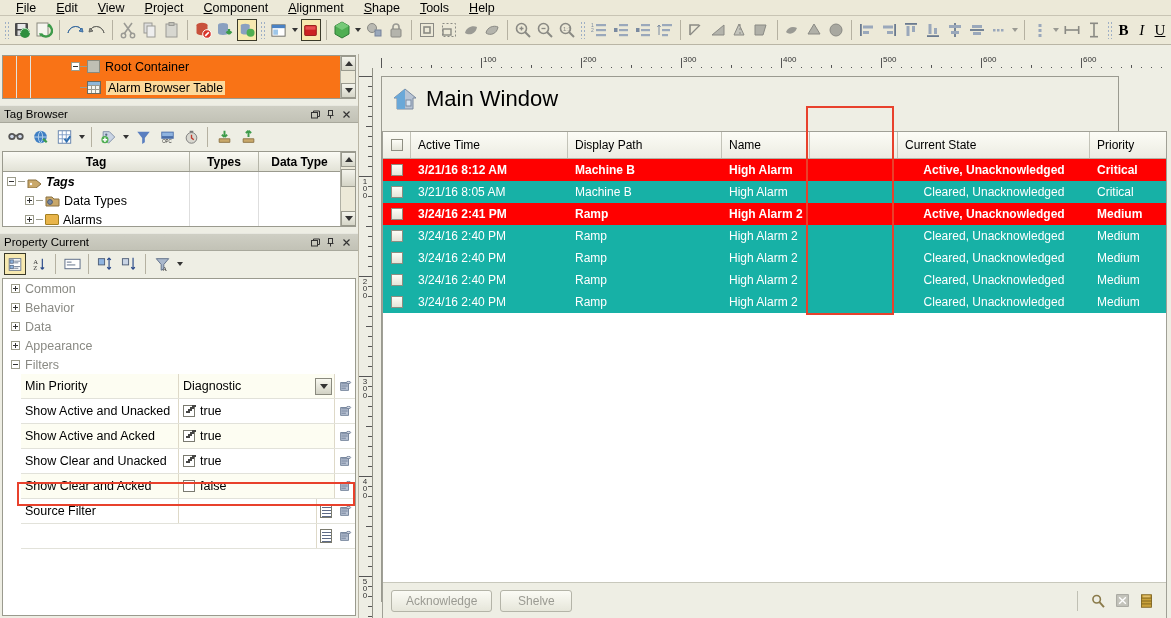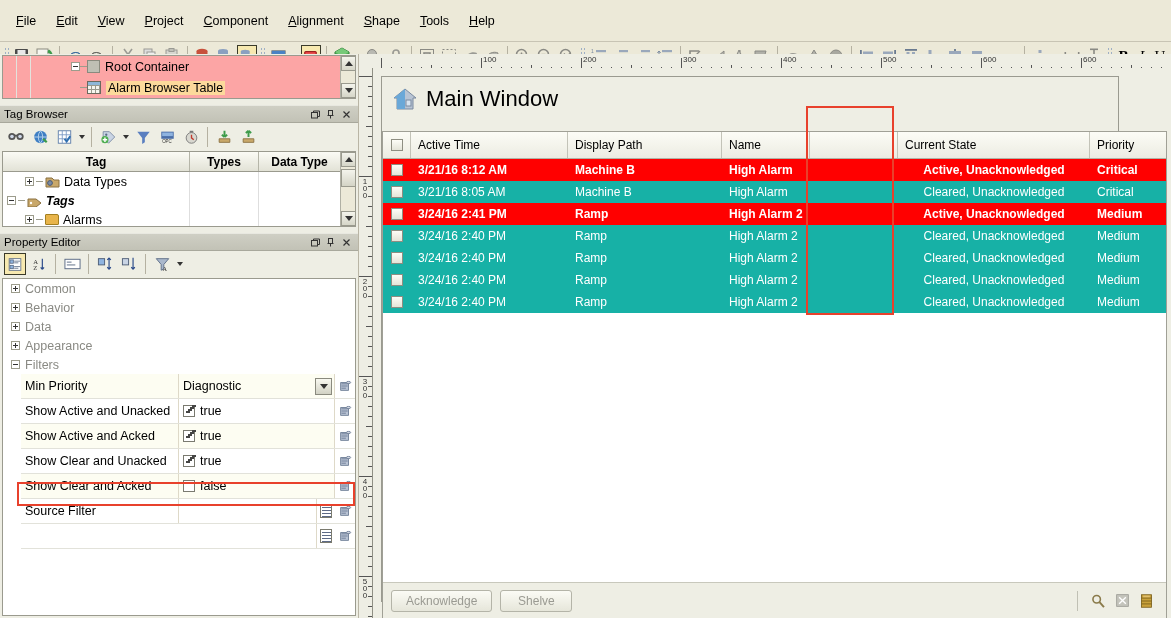--- a/index.html
+++ b/index.html
@@ -8,21 +8,21 @@
     width: 1171px; height: 618px;
     overflow: hidden;
     font-family: "Liberation Sans", sans-serif;
     font-size: 12px;
     background: #ece9d8;
   }
   #app { position: relative; width: 1171px; height: 618px; background: #eeeee4; }
 
   
   .menubar {
-    height: 42px; background: #ece9d8;
+    height: 16px; background: #ece9d8;
     display: flex; align-items: center;
     border-bottom: 1px solid #c8c4b4;
     padding-left: 6px;
   }
   .menubar .mi {
     padding: 3px 10px; font-size: 12.5px; color: #000;
     font-family: "Liberation Sans", sans-serif;
     cursor: default; white-space: nowrap;
   }
   .menubar .mi u { text-decoration: underline; }
@@ -511,21 +511,21 @@
     <div class="tbtxt" style="font-style:italic;font-family:'Liberation Serif',serif">I</div>
     <div class="tbtxt" style="text-decoration:underline">U</div>
   </div>
 
   <div class="body-split">
 
     <div class="left-col">
 
       <div>
         <div class="panel-body pb-wrap" style="height:44px;">
-          <div style="position:absolute;left:0;top:0;right:15px;bottom:0;background:#fca5a5;">
+          <div style="position:absolute;left:0;top:0;right:15px;bottom:0;background:#f97316;">
             <div class="pb-row">
               <div class="pb-ind"></div>
                 <div class="pb-ind"></div>
               <div style="width:40px"></div>
               <span class="tree-toggle"></span>
               <span class="tree-dash"></span>
               <span class="sq-icon"></span>
               <span style="margin-left:5px">Root Container</span>
             </div>
             <div class="pb-row">
@@ -637,48 +637,48 @@
                 <path d="M3 11h12v4H3z" fill="#c9a86a" stroke="#8a7040"></path>
               </svg>
             </div>
         </div>
         <div class="panel-body" style="height:76px;">
           <div style="position:absolute;left:0;top:0;right:15px;bottom:0;background:#fff;overflow:hidden;">
             <div class="tag-table-head">
               <div style="flex:0 0 187px">Tag</div>
               <div style="flex:0 0 69px">Types</div>
               <div style="flex:1;border-right:none">Data Type</div>
+            </div>
+            <div class="tagrow">
+              <div class="c1">
+                <span class="tree-toggle"></span>
+                <span class="tree-dash"></span>
+                <svg width="15" height="13">
+                    <path d="M1 5h8l5 4-5 4H1z" fill="#c9a86a" stroke="#8a7040"></path>
+                    <circle cx="4" cy="9" r="1.2" fill="#fff"></circle>
+                  </svg>
+                <span style="font-style:italic;font-weight:bold;margin-left:2px">Tags</span>
+              </div>
+              <div class="c2"></div>
+                <div class="c3"></div>
             </div>
             <div class="tagrow">
               <div class="c1" style="padding-left:22px">
                 <span class="tree-toggle plus"></span>
                 <span class="tree-dash"></span>
                 <svg width="15" height="13">
                     <path d="M1 3h6l2 2h5v7H1z" fill="#c9a86a" stroke="#8a7040"></path>
                     <circle cx="5" cy="8" r="2.4" fill="#7a8aa4" stroke="#4a5a74"></circle>
                   </svg>
                 <span style="margin-left:2px">Data Types</span>
               </div>
               <div class="c2"></div>
                 <div class="c3"></div>
             </div>
             <div class="tagrow">
-              <div class="c1">
-                <span class="tree-toggle"></span>
-                <span class="tree-dash"></span>
-                <svg width="15" height="13">
-                    <path d="M1 5h8l5 4-5 4H1z" fill="#c9a86a" stroke="#8a7040"></path>
-                    <circle cx="4" cy="9" r="1.2" fill="#fff"></circle>
-                  </svg>
-                <span style="font-style:italic;font-weight:bold;margin-left:2px">Tags</span>
-              </div>
-              <div class="c2"></div>
-                <div class="c3"></div>
-            </div>
-            <div class="tagrow">
               <div class="c1" style="padding-left:22px">
                 <span class="tree-toggle plus"></span>
                 <span class="tree-dash"></span>
                 <span class="folder-ico"></span>
                 <span style="margin-left:2px">Alarms</span>
               </div>
               <div class="c2"></div>
                 <div class="c3"></div>
             </div>
           </div>
@@ -690,21 +690,21 @@
             <div class="sb-btn bot">
                 <span class="caret down"></span>
               </div>
           </div>
         </div>
         <div class="dots-handle"></div>
       </div>
 
       <div style="flex:1; display:flex; flex-direction:column;">
         <div class="panel-title">
-          <span class="ttl">Property Editor</span>
+          <span class="ttl">Property Current</span>
           <span class="pbtn">
               <svg width="11" height="11">
                 <rect x="2.5" y="3.5" width="6" height="5.5" fill="none" stroke="#333"></rect>
                 <path d="M4.5 3.5V2h6v5.5H9" fill="none" stroke="#333"></path>
               </svg>
             </span>
           <span class="pbtn">
               <svg width="11" height="11">
                 <rect x="3.5" y="1.5" width="4" height="5" fill="none" stroke="#333"></rect>
                 <path d="M2.5 6.5h6M5.5 6.5v3" stroke="#333" fill="none"></path>

